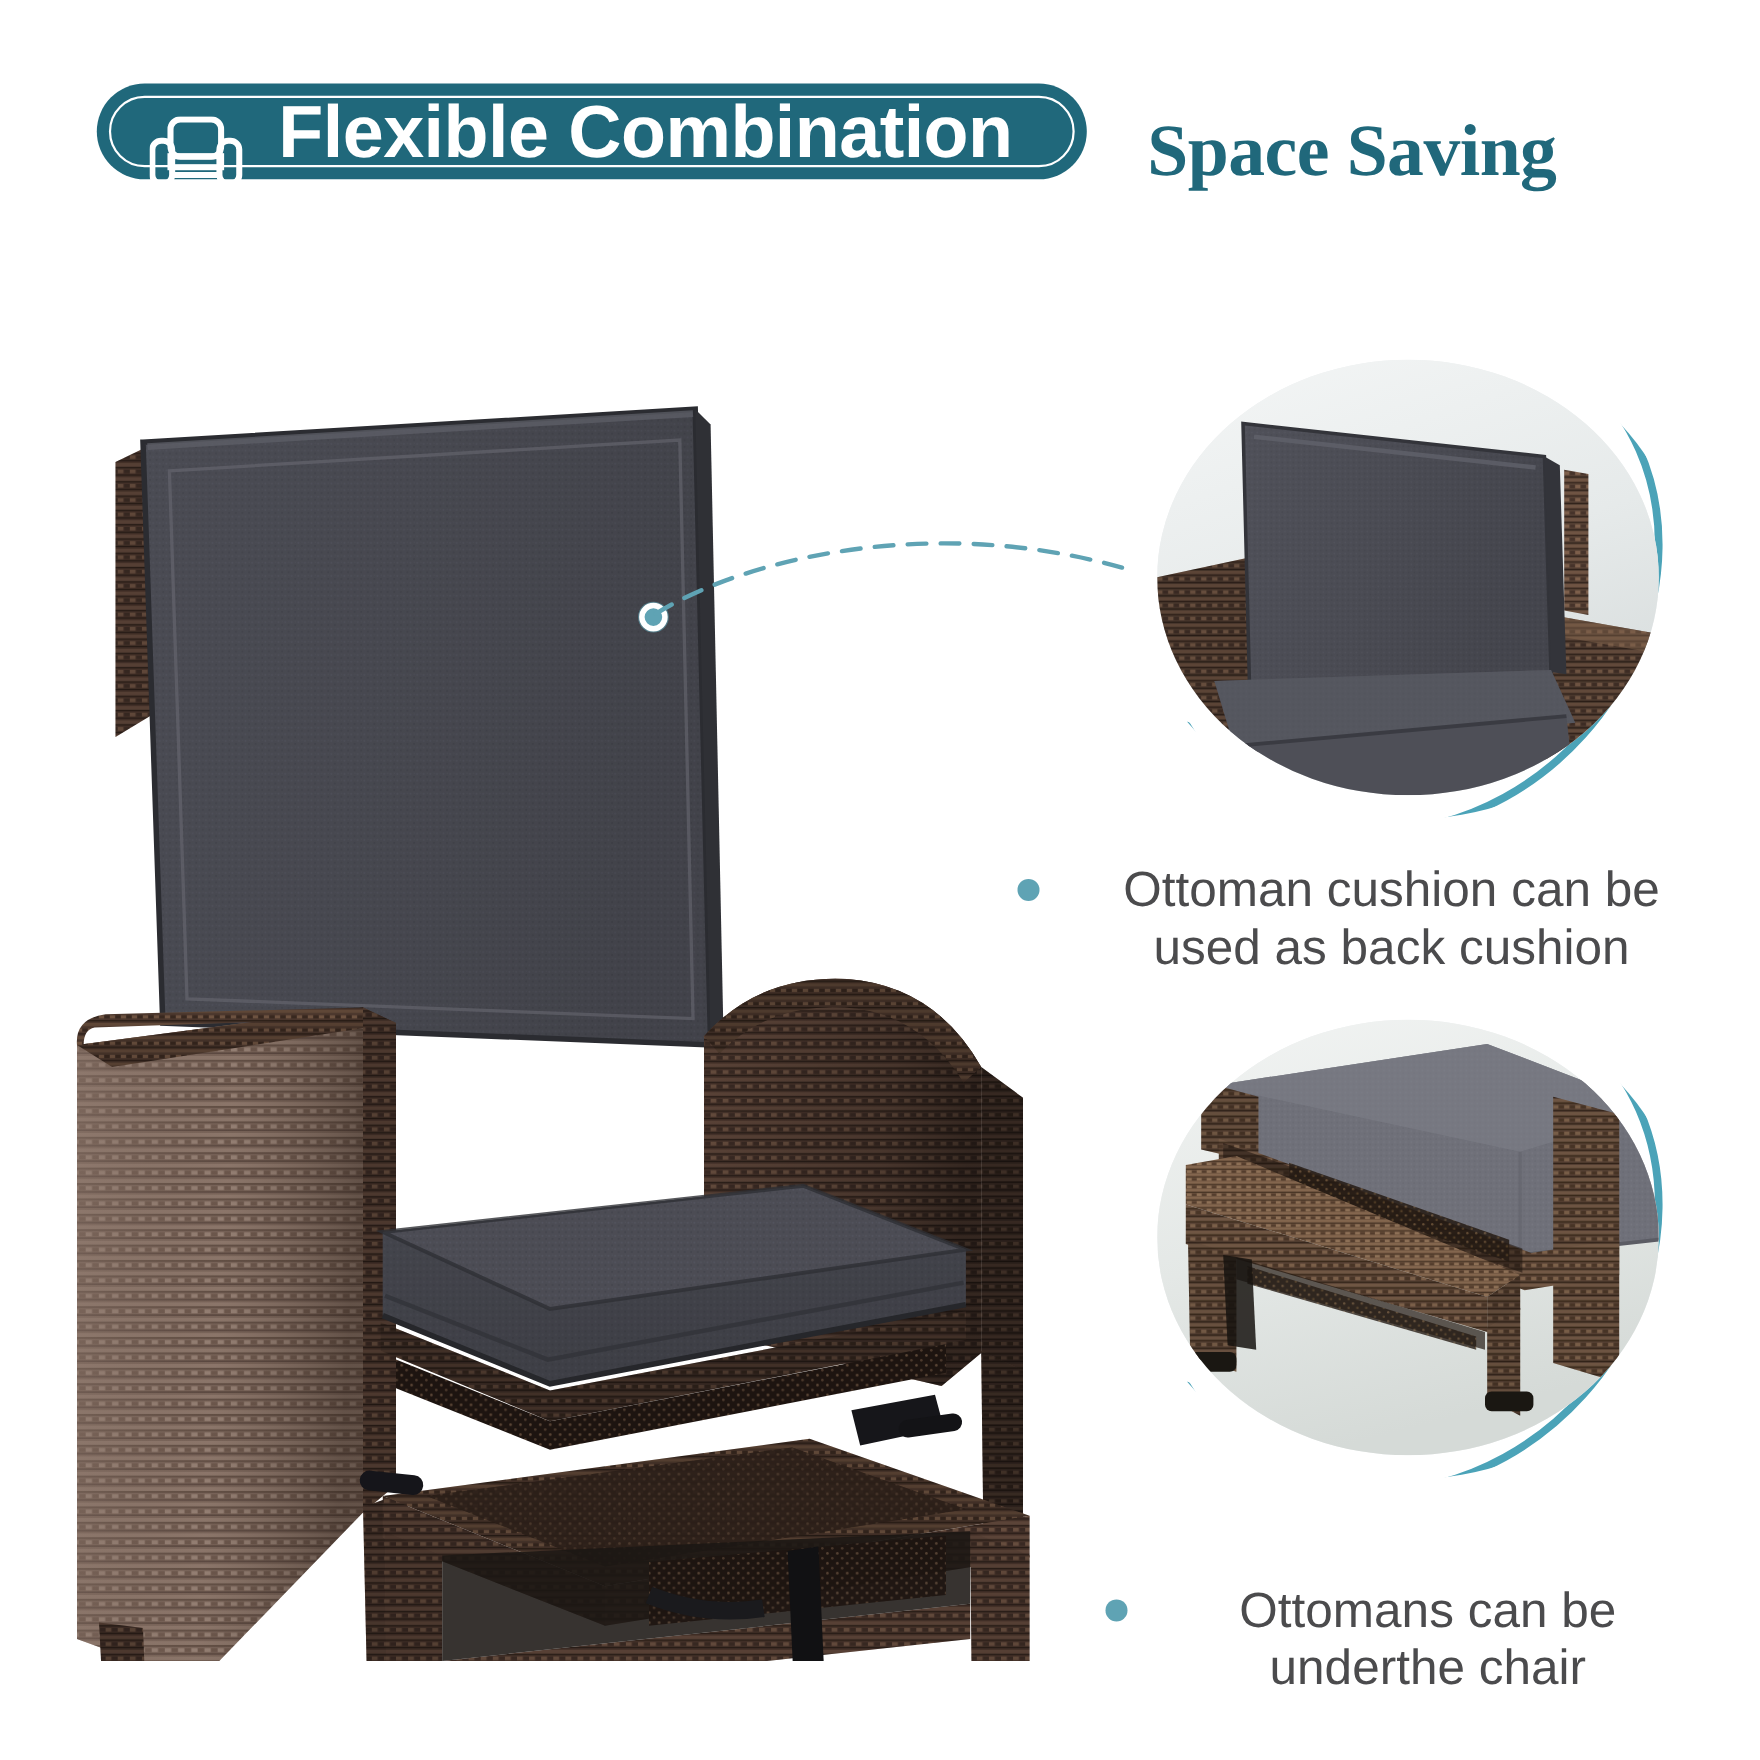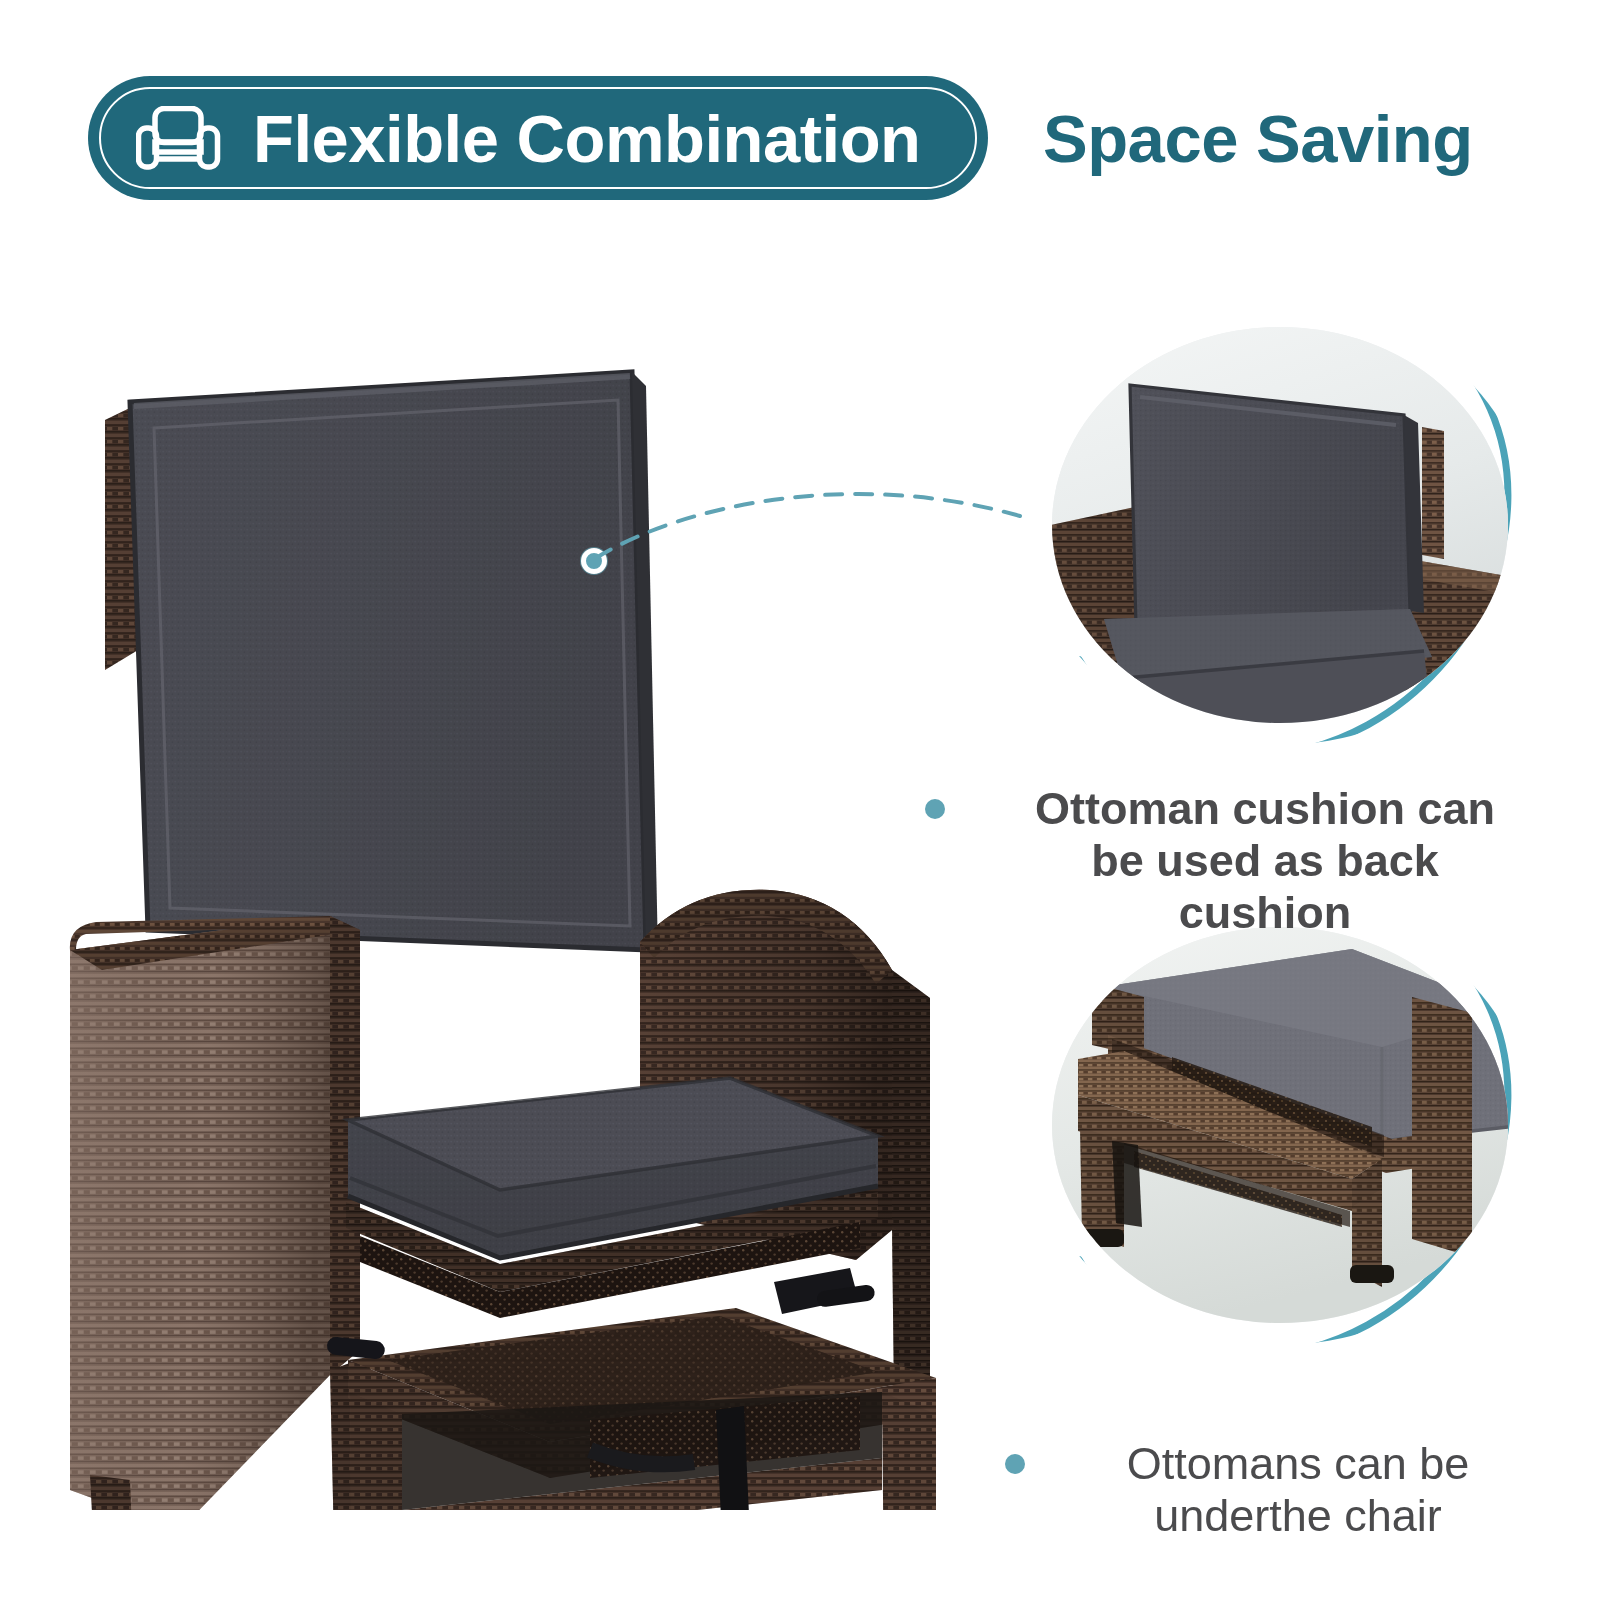--- a/index.html
+++ b/index.html
@@ -9,42 +9,42 @@
     font-family:"Liberation Sans", sans-serif;
     position:relative;
     overflow:hidden;
   }
 
   
   #header { position:absolute; left:0; top:0; width:1600px; height:230px; }
 
   #badge-pill {
     position:absolute; left:88px; top:76px;
-    width:900px; height:124px;
+    width:900px; height:87px;
     background:var(--teal,#20687B);
     border-radius:62px;
     display:flex; align-items:center;
   }
   #badge-pill-inner-outline {
     position:absolute; left:11px; top:11px; right:11px; bottom:11px;
     border:2.5px solid #ffffff; border-radius:52px;
     pointer-events:none;
   }
   #armchair-icon { position:absolute; left:48px; top:30px; width:98px; height:64px; }
   #badge-label {
     position:absolute; left:165px; top:50%;
     transform:translateY(-50%);
     color:#ffffff; font-size:67px; font-weight:bold;
     letter-spacing:-0.5px; white-space:nowrap;
   }
   #space-saving-label {
     position:absolute; left:1043px; top:138px;
     transform:translateY(-50%);
     color:#20687B; font-size:67px; font-weight:bold;
-    letter-spacing:-0.5px; white-space:nowrap;
+    letter-spacing:-0.5px; white-space:nowrap;font-family:Liberation Serif, serif;
   }
 
   
   #main-photo {
     position:absolute; left:30px; top:330px;
     width:940px; height:1180px;
   }
 
   
   #callout-marker {
@@ -73,21 +73,21 @@
   .annotation { position:absolute; display:flex; align-items:flex-start; }
   .bullet {
     width:20px; height:20px; border-radius:50%;
     background:#5FA3B4; flex:0 0 auto; margin-top:16px;
   }
   .annotation-text {
     color:#4B4B4D; font-size:45px; line-height:1.16;
     text-align:center; font-weight:normal;
   }
   #annotation-1 { left:925px; top:783px; width:610px; }
-  #annotation-1 .annotation-text { margin-left:60px; width:520px;font-weight:bold; }
+  #annotation-1 .annotation-text { margin-left:60px; width:520px; }
   #annotation-2 { left:1005px; top:1398px; width:540px;margin-top:40px; }
   #annotation-2 .annotation-text { margin-left:48px; width:450px; }
 </style>
 </head>
 <body>
 
 <div id="header">
 
   <div id="badge-pill" style="background: rgb(32, 104, 123);">
     <div id="badge-pill-inner-outline"></div>

